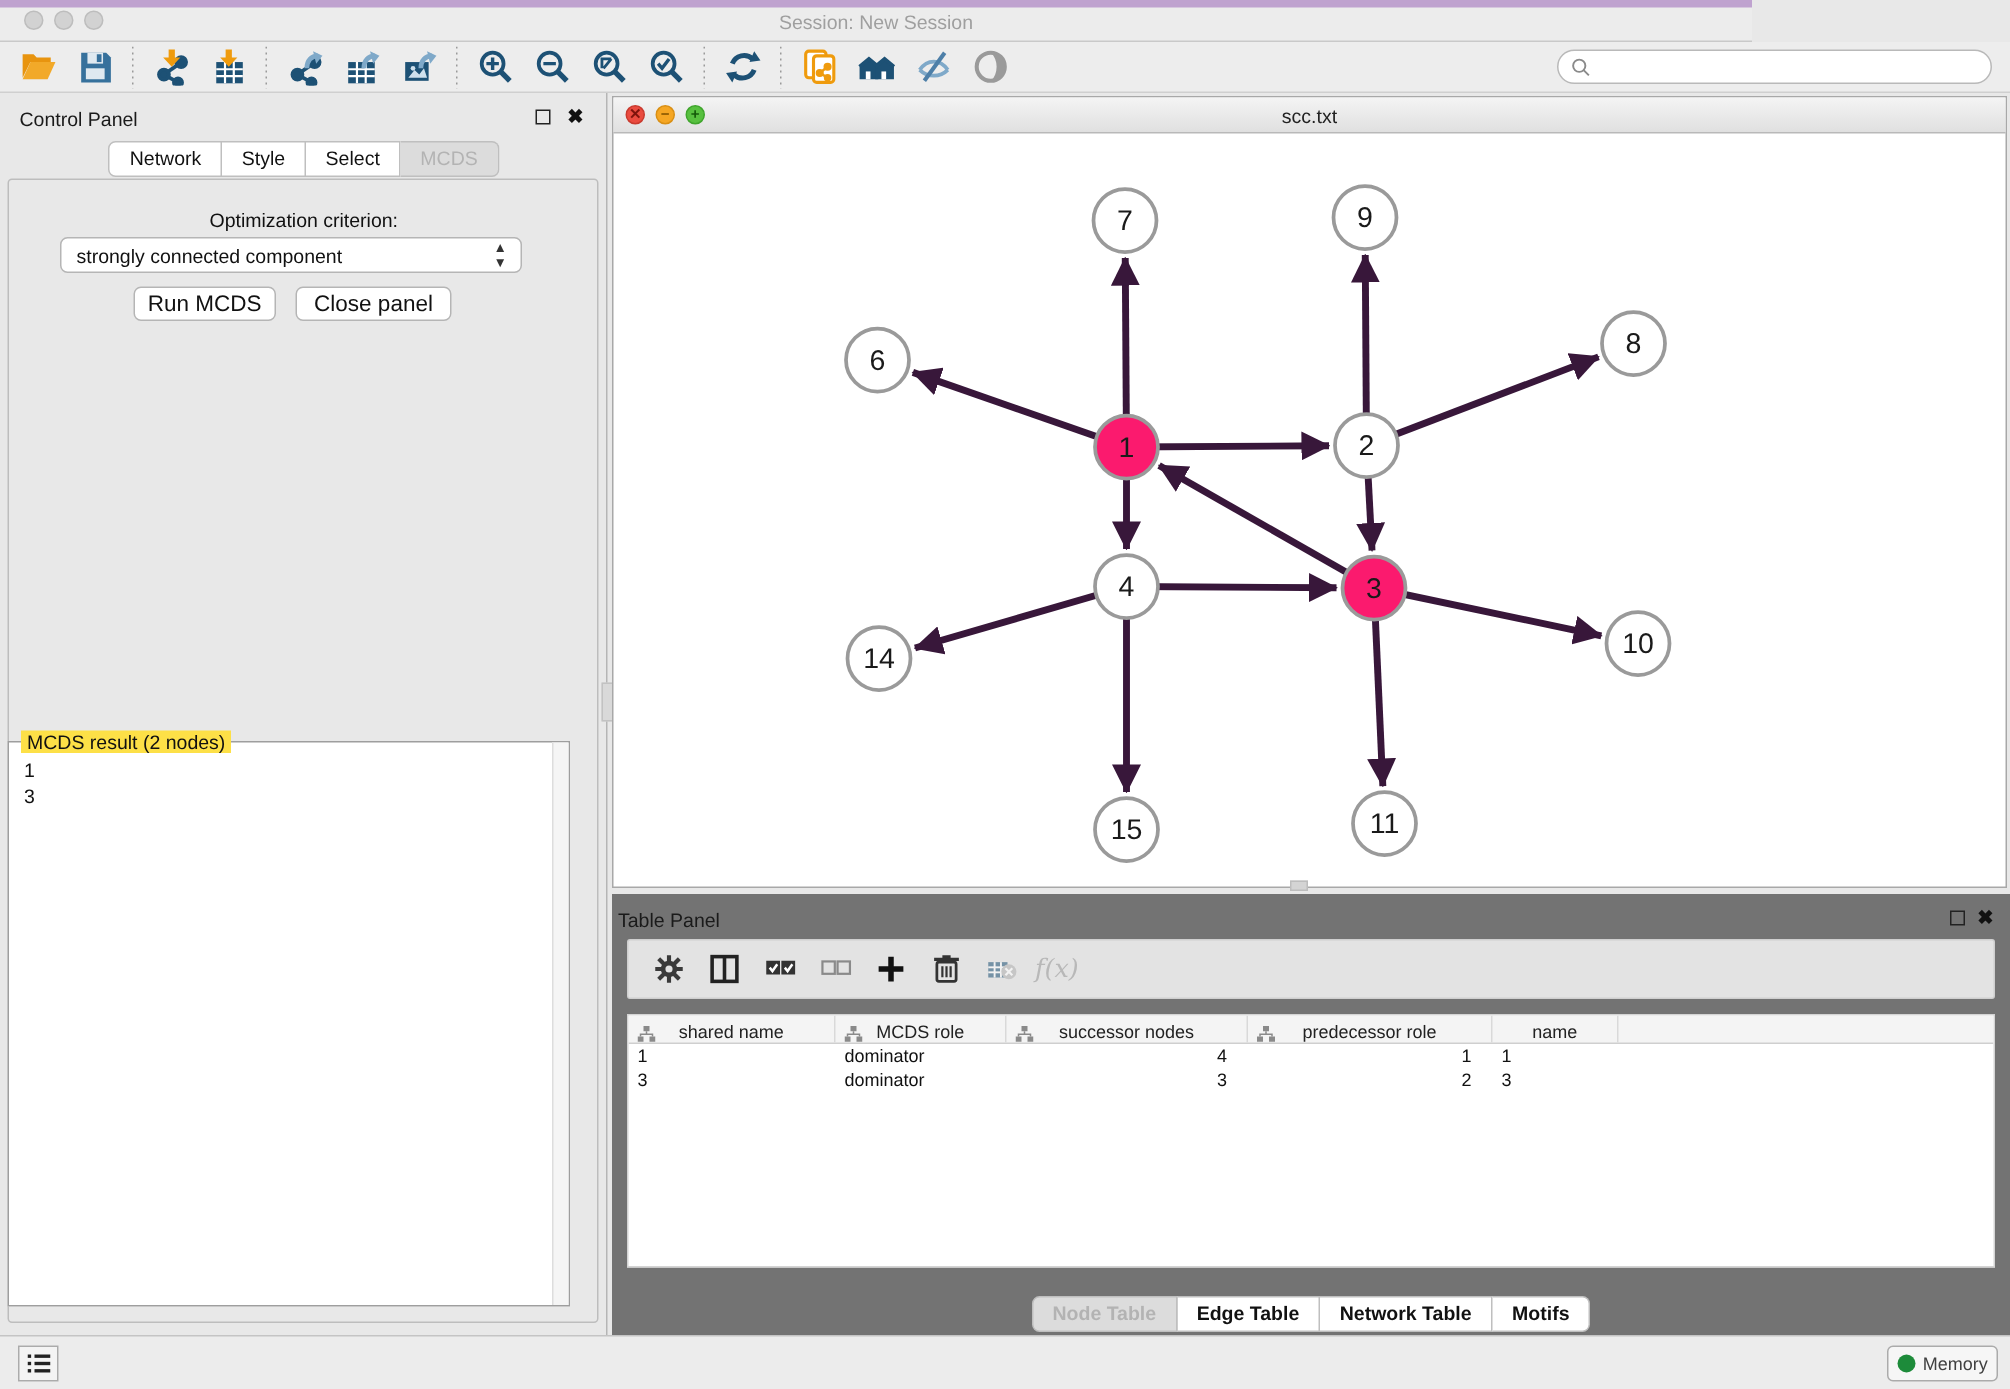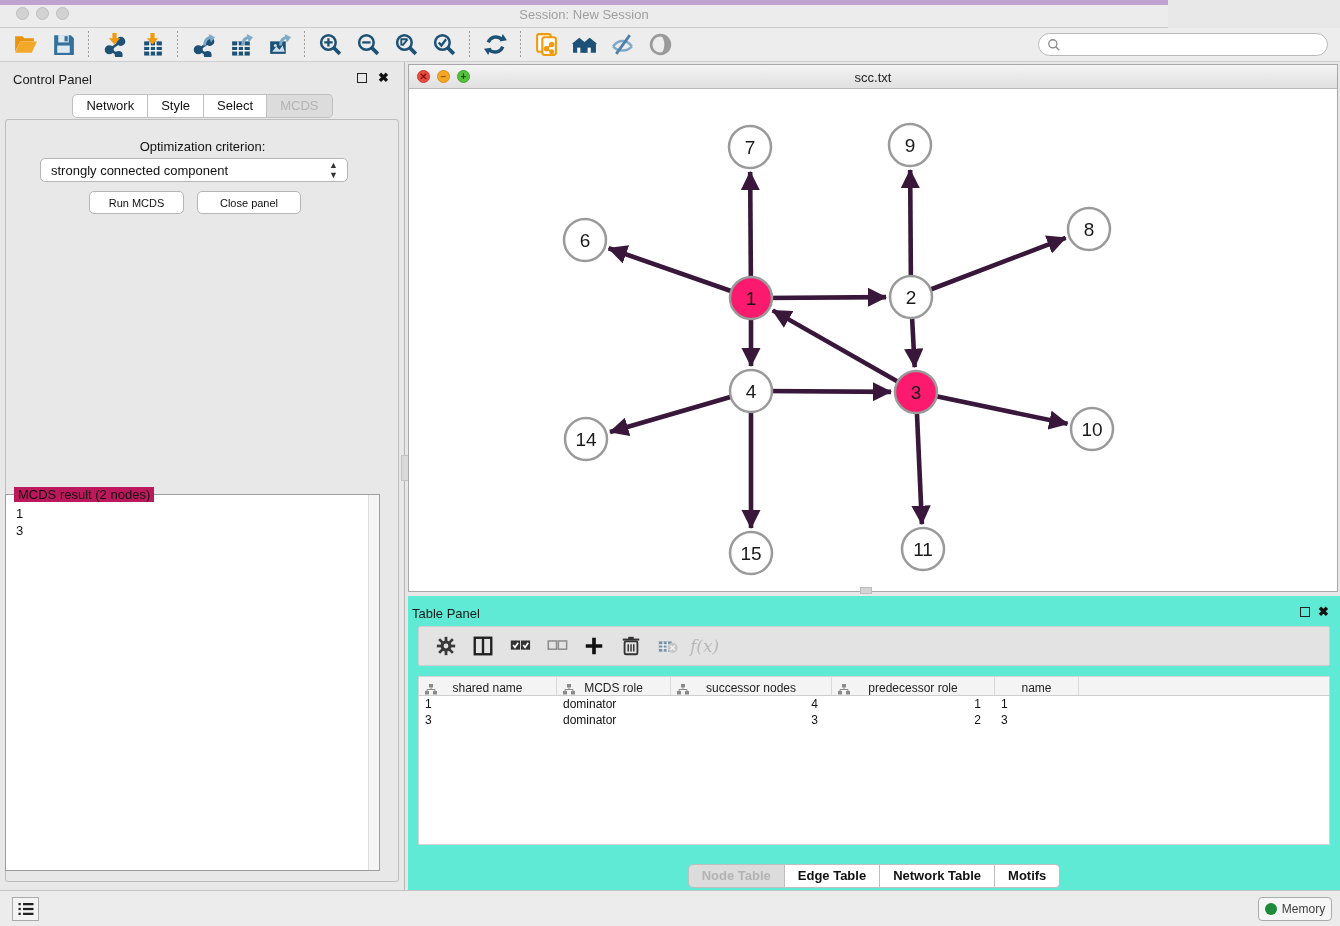--- a/index.html
+++ b/index.html
@@ -45,26 +45,26 @@
 
   #cp-inner { position:absolute; left:5px; top:57px; width:394px; height:763px;
     border:1px solid #bdbdbd; border-radius:3px; background:#e8e8e8; }
   #opt-label { position:absolute; top:77px; width:100%; text-align:center; font-size:13px; color:#111; }
   #opt-select { position:absolute; left:40px; top:96px; width:308px; height:24px; background:#fff;
     border:1px solid #b5b5b5; border-radius:5px; font-size:13px; color:#111;
     display:flex; align-items:center; padding-left:10px; }
   #opt-select .chevrons { position:absolute; right:9px; top:1px; font-size:9px; line-height:10px;
     color:#333; text-align:center; }
   .cp-btn { position:absolute; top:129px; height:23px; background:#fff; border:1px solid #b5b5b5;
-    border-radius:5px; font-size:11px; color:#111; display:flex; align-items:center; justify-content:center; }
+    border-radius:5px; font-size:15px; color:#111; display:flex; align-items:center; justify-content:center; }
   #run-btn { left:89px; width:95px; } #closep-btn { left:197px; width:104px; }
 
   #result-box { position:absolute; left:5px; top:432px; width:375px; height:377px;
     border:1px solid #9e9e9e; background:#fff; }
-  #result-legend { position:absolute; left:8px; top:-8px; background:#be185d; padding:0 4px;
+  #result-legend { position:absolute; left:8px; top:-8px; background:#fde047; padding:0 4px;
     font-size:13px; color:#111; }
   #result-lines { position:absolute; left:10px; top:10px; font-size:13px; color:#111; line-height:17px; }
   #result-scroll { position:absolute; right:0; top:0; width:11px; height:100%;
     background:#f5f5f5; border-left:1px solid #ddd; }
 
   
   #v-splitter { left:404px; top:62px; width:4px; height:828px; background:#e8e8e8; border-left:1px solid #b5b5b5; }
   #v-grip { left:401px; top:455px; width:9px; height:26px; background:#d9d9d9; border:1px solid #c2c2c2; }
 
   
@@ -74,21 +74,21 @@
   #net-title { position:absolute; width:100%; top:5px; text-align:center; font-size:13px; color:#222; }
   .mac-dot { position:absolute; top:5px; width:13px; height:13px; border-radius:50%;
     font-size:10px; line-height:12px; text-align:center; font-weight:bold; }
   #dot-close { left:8px;  background:#ea4b3f; border:1px solid #c93a2e; color:#7e130b; }
   #dot-min   { left:28px; background:#f5a623; border:1px solid #d98f14; color:#8a5800; }
   #dot-max   { left:48px; background:#57c03f; border:1px solid #3fa52c; color:#14590a; }
   #graph-svg { position:absolute; left:0; top:24px; }
   #h-grip { left:860px; top:587px; width:12px; height:7px; background:#d4d4d4; border:1px solid #bdbdbd; }
 
   
-  #table-panel { left:408px; top:596px; width:932px; height:294px; background:#5eead4; }
+  #table-panel { left:408px; top:596px; width:932px; height:294px; background:#737373; }
   #tp-float { right:30px; } #tp-close { right:11px; }
   #tp-toolbar { position:absolute; left:10px; top:30px; width:912px; height:40px;
     background:#e3e3e3; border:1px solid #cfcfcf; border-radius:2px;
     display:flex; align-items:center; padding-left:8px; }
   .tpt-btn { width:37px; height:32px; display:flex; align-items:center; justify-content:center; }
   .tpt-btn svg { width:22px; height:22px; }
   #fx-label { font-family:"DejaVu Serif", serif; font-style:italic; font-size:17px; color:#b8b8b8; padding-left:4px; }
 
   #data-table { position:absolute; left:10px; top:80px; width:912px; height:169px; background:#fff;
     border:1px solid #d4d4d4; overflow:hidden; }

